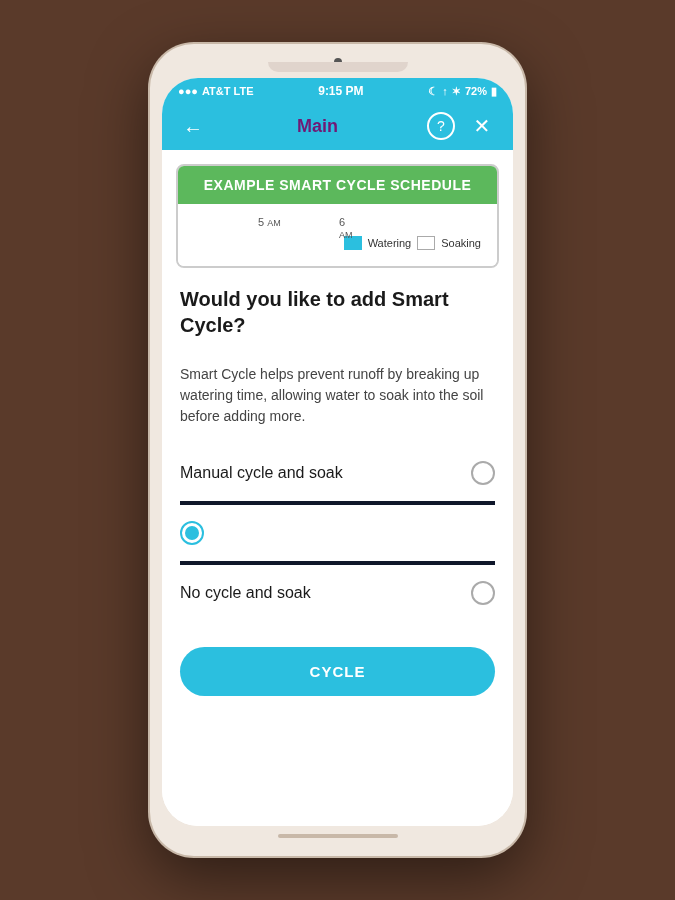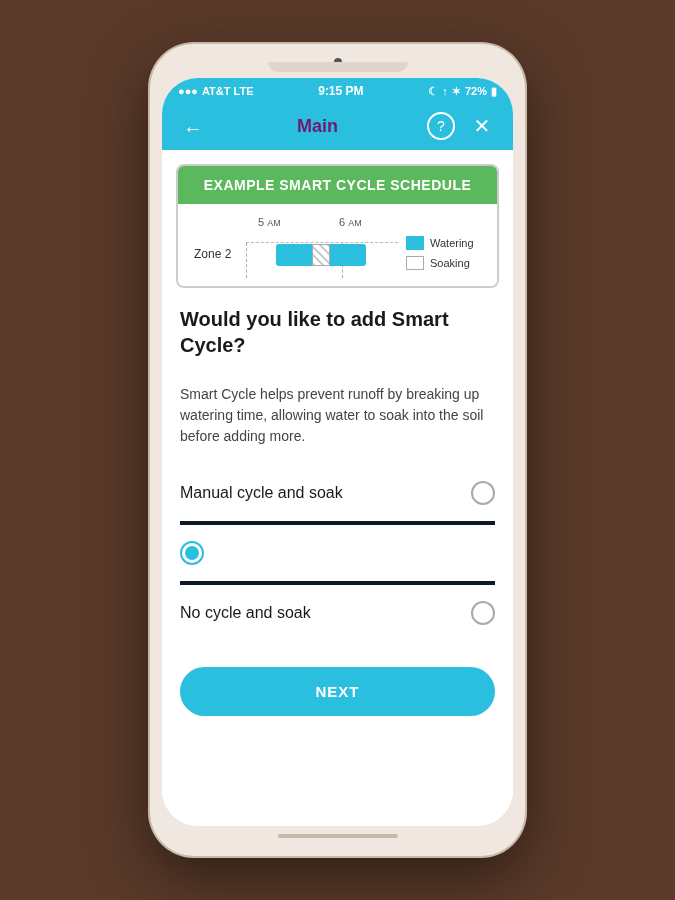--- a/index.html
+++ b/index.html
@@ -170,21 +170,21 @@
         #ccc 2px,
         white 2px,
         white 6px
       );
       border: 1px solid #aaa;
     }
 
     
     .legend {
       display: flex;
-      flex-direction: column;
+      flex-direction: row;
       gap: 6px;
       justify-content: flex-start;
       padding-top: 20px;
       min-width: 75px;
     }
     .legend-item {
       display: flex;
       align-items: center;
       gap: 6px;
       font-size: 11px;
@@ -356,33 +356,20 @@
         </div>
         <div class="chart-body">
           <div class="chart-main">
 
             <div class="chart-time-labels" style="position:relative; height:18px; padding-left:52px;">
               <span class="time-label" style="left: 64px; font-size:11px; color:#555;">5 <span style="font-size:9px; text-transform:uppercase;">AM</span></span>
               <span class="time-label" style="left: 145px; font-size:11px; color:#555;">6 <span style="font-size:9px; text-transform:uppercase;">AM</span></span>
             </div>
 
 
-            <div class="chart-row" style="margin-bottom:4px;">
-              <div class="zone-label">Zone 2</div>
-              <div class="timeline" style="position:relative; height:24px;">
-                <div class="dashed-line" style="left:0;"></div>
-                <div class="dashed-line" style="left:96px;"></div>
-
-                <div class="bar-segment bar-blue" style="left:30px; width:36px; border-radius:3px 0 0 3px;"></div>
-
-                <div class="bar-segment bar-hatched" style="left:66px; width:18px;"></div>
-
-                <div class="bar-segment bar-blue" style="left:84px; width:36px; border-radius:0 3px 3px 0;"></div>
-              </div>
-            </div>
           </div>
 
           <div class="legend">
             <div class="legend-item">
               <div class="legend-box legend-box-blue"></div>
               <span>Watering</span>
             </div>
             <div class="legend-item">
               <div class="legend-box"></div>
               <span>Soaking</span>
@@ -414,19 +401,19 @@
         <div class="option-row" style="border-bottom:none;">
           <div class="option-text-group">
             <div class="option-label">No cycle and soak</div>
           </div>
           <div class="radio-circle"></div>
         </div>
 
       </div>
 
       <div class="next-section">
-        <button class="next-button">NEXT</button>
+        <button class="next-button">CYCLE</button>
       </div>
 
     </div>
   </div>
   <div class="phone-home-bar"></div>
 </div>
 
 </body></html>

